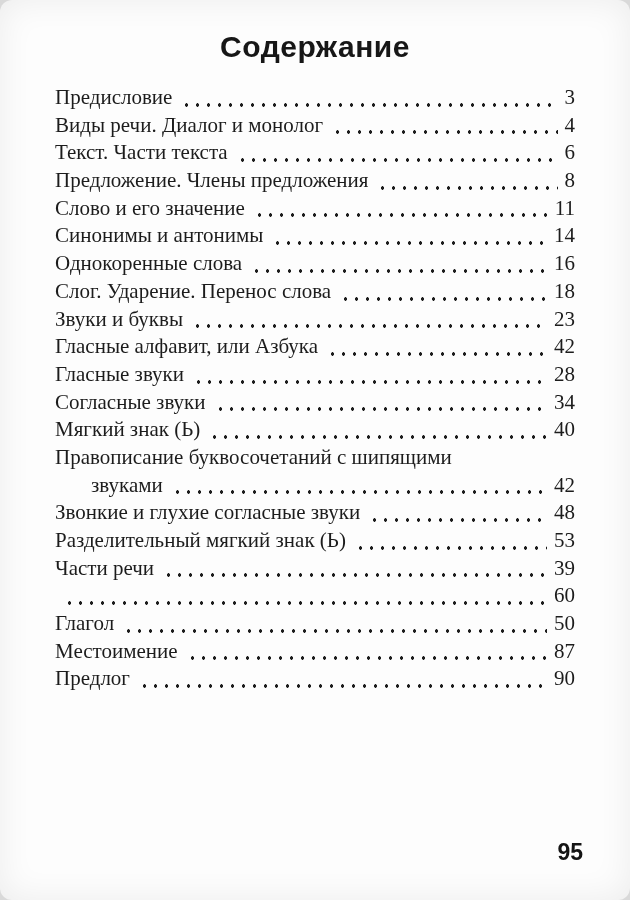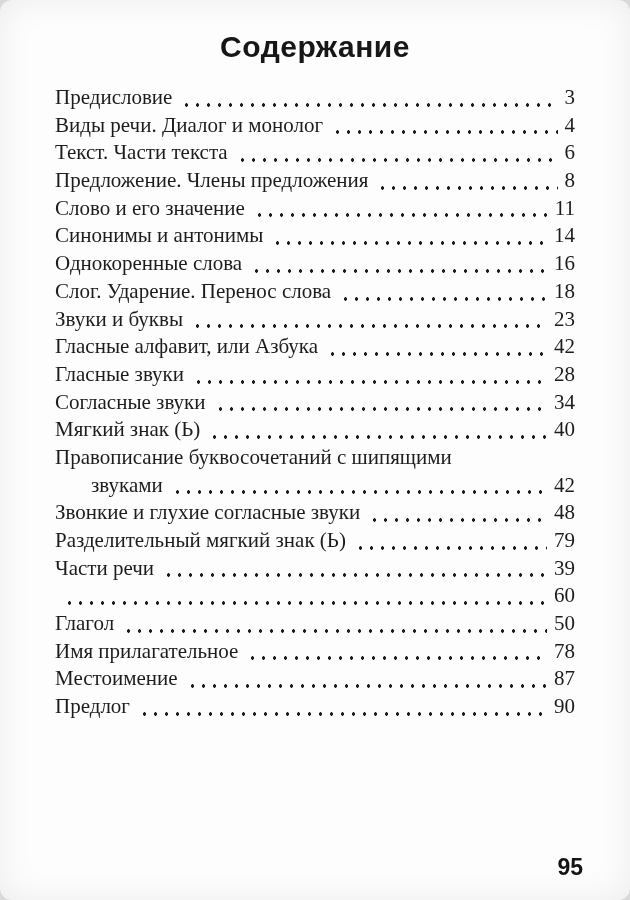--- a/index.html
+++ b/index.html
@@ -53,21 +53,21 @@
   }
   .leader.hidden { visibility: hidden; }
   .pagenum {
     flex: 0 0 auto;
     padding-left: 7px;
     text-align: right;
   }
   .folio {
     position: absolute;
     right: 47px;
-    bottom: 19px;
+    bottom: 34px;
     font-family: "Liberation Sans", sans-serif;
     font-weight: bold;
     font-size: 23px;
     color: #141414;
   }
 </style>
 </head>
 <body>
 
 <div class="page">
@@ -150,40 +150,35 @@
     <span class="pagenum">42</span>
   </div>
       <div class="row">
     <span class="label">Звонкие и глухие согласные звуки</span>
     <span class="leader"></span>
     <span class="pagenum">48</span>
   </div>
       <div class="row">
     <span class="label">Разделительный мягкий знак (Ь)</span>
     <span class="leader"></span>
-    <span class="pagenum">79</span>
+    <span class="pagenum">53</span>
   </div>
       <div class="row">
     <span class="label">Части речи</span>
     <span class="leader"></span>
     <span class="pagenum">39</span>
   </div>
       <div class="row">
     <span class="leader"></span>
     <span class="pagenum">60</span>
   </div>
       <div class="row">
     <span class="label">Глагол</span>
     <span class="leader"></span>
     <span class="pagenum">50</span>
-  </div>
-      <div class="row">
-    <span class="label">Имя прилагательное</span>
-    <span class="leader"></span>
-    <span class="pagenum">78</span>
   </div>
       <div class="row">
     <span class="label">Местоимение</span>
     <span class="leader"></span>
     <span class="pagenum">87</span>
   </div>
       <div class="row">
     <span class="label">Предлог</span>
     <span class="leader"></span>
     <span class="pagenum">90</span>

